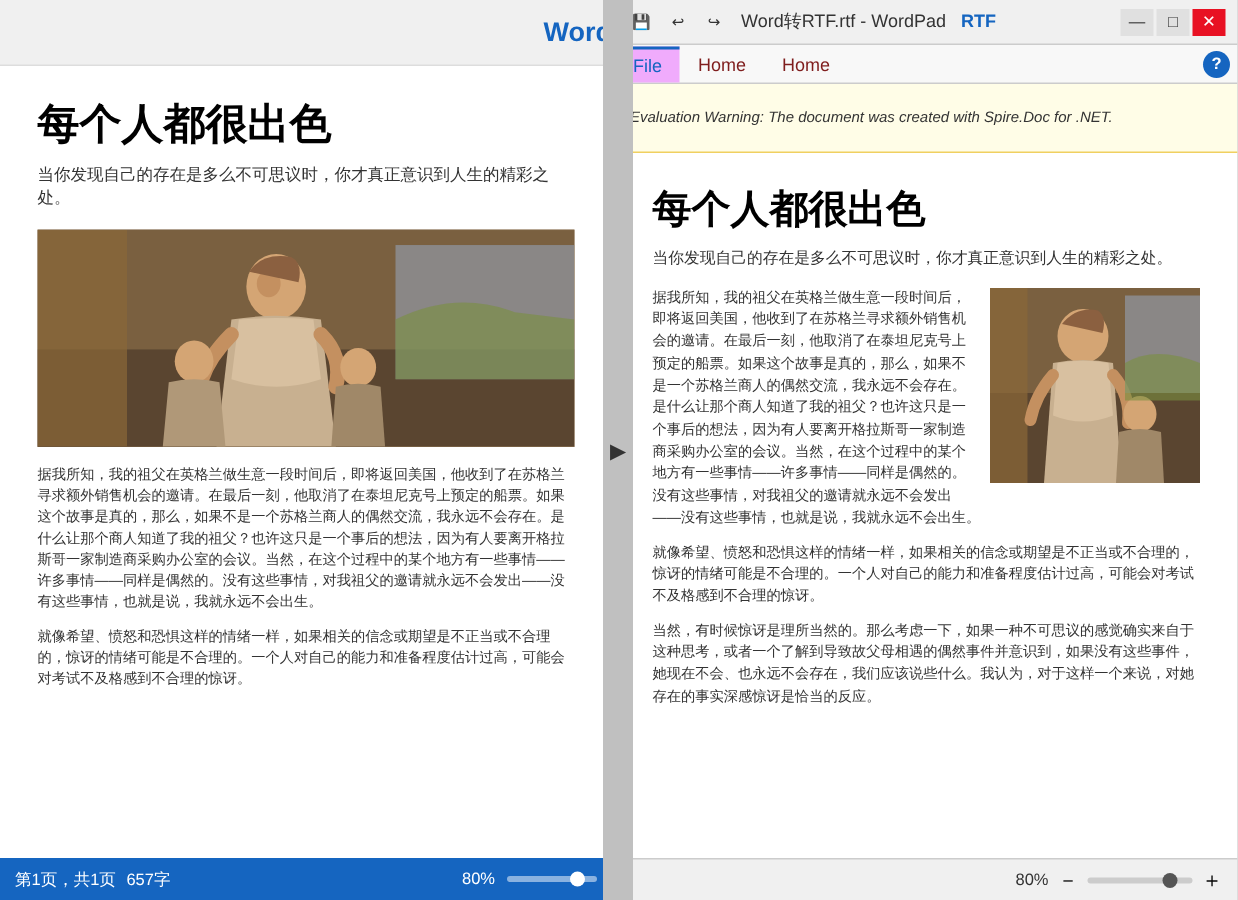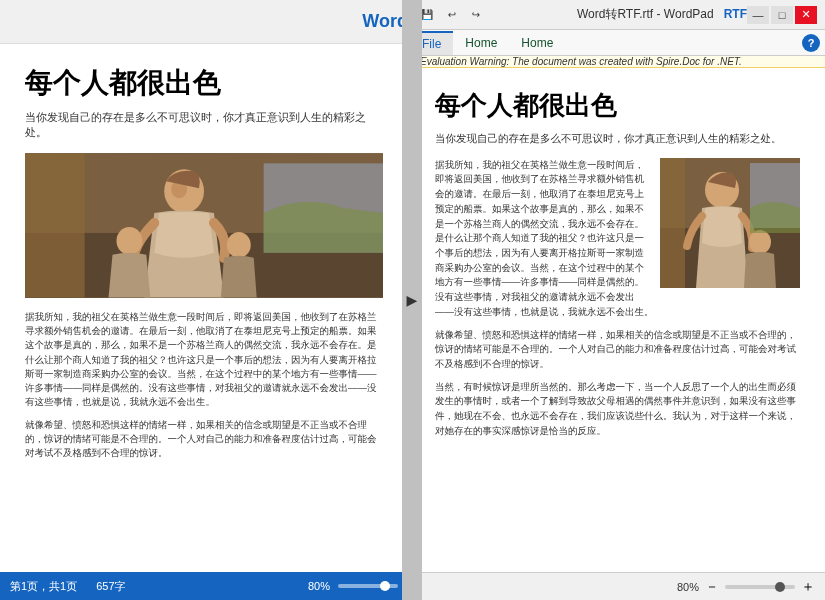--- a/index.html
+++ b/index.html
@@ -84,21 +84,21 @@
       line-height: 1.5;
       margin-bottom: 8px;
     }
 
     .word-status-bar {
       height: 28px;
       background: #1565c0;
       display: flex;
       align-items: center;
       padding: 0 10px;
-      gap: 19px;
+      gap: 7px;
       text-align: center;
     }
 
     .status-text {
       font-size: 11px;
       color: white;
     }
 
     .status-right {
       margin-left: auto;
@@ -146,21 +146,21 @@
     .rtf-window-icons {
       display: flex;
       gap: 4px;
       margin-right: 8px;
     }
 
     .rtf-title-text {
       font-size: 12px;
       color: #333;
       flex: 1;
-      text-align: right;
+      text-align: left;
     }
 
     .rtf-title-badge {
       font-weight: bold;
       color: #1565c0;
     }
 
     .window-controls {
       display: flex;
       gap: 2px;
@@ -189,33 +189,33 @@
       background: #f8f8f8;
       display: flex;
       align-items: center;
       border-bottom: 1px solid #ccc;
     }
 
     .ribbon-tab {
       padding: 4px 12px;
       font-size: 12px;
       cursor: pointer;
-      color: #14532d;
+      color: #7f1d1d;
     }
 
     .ribbon-tab.active {
-      background: #e5e5e5;
+      background: #f0abfc;
       border-top: 2px solid #1565c0;
       color: #1565c0;
     }
 
     .rtf-warning-bar {
       background: #fffde7;
       border-bottom: 1px solid #f0d060;
-      padding: 0 10px;
+      padding: 17px 10px;
       font-size: 10px;
       color: #333;
       font-style: italic;
     }
 
     .rtf-content-area {
       flex: 1;
       background: white;
       overflow: hidden;
       padding: 20px 25px;
@@ -452,21 +452,21 @@
           <ellipse cx="100" cy="84" rx="11" ry="12" fill="#d4a574"></ellipse>
           <path d="M86 96 Q100 92 114 96 L116 130 L84 130 Z" fill="#a08868"></path>
 
           <rect x="90" y="5" width="50" height="65" fill="#9aadcc" opacity="0.5"></rect>
           <path d="M90 50 Q110 38 140 50 L140 75 L90 75 Z" fill="#7a9040" opacity="0.6"></path>
         </svg>
       </div>
     </div>
     <div class="rtf-body-text">据我所知，我的祖父在英格兰做生意一段时间后，即将返回美国，他收到了在苏格兰寻求额外销售机会的邀请。在最后一刻，他取消了在泰坦尼克号上预定的船票。如果这个故事是真的，那么，如果不是一个苏格兰商人的偶然交流，我永远不会存在。是什么让那个商人知道了我的祖父？也许这只是一个事后的想法，因为有人要离开格拉斯哥一家制造商采购办公室的会议。当然，在这个过程中的某个地方有一些事情——许多事情——同样是偶然的。没有这些事情，对我祖父的邀请就永远不会发出——没有这些事情，也就是说，我就永远不会出生。</div>
     <div class="rtf-body-text">就像希望、愤怒和恐惧这样的情绪一样，如果相关的信念或期望是不正当或不合理的，惊讶的情绪可能是不合理的。一个人对自己的能力和准备程度估计过高，可能会对考试不及格感到不合理的惊讶。</div>
-    <div class="rtf-body-text">当然，有时候惊讶是理所当然的。那么考虑一下，当一个人反思了一个人的出生而必须发生的事情时，或者一个了解到导致故父母相遇的偶然事件并意识到，如果没有这些事件，她现在不会、也永远不会存在，我们应该说些什么。我认为，对于这样一个来说，对她存在的事实深感惊讶是恰当的反应。</div>
+    <div class="rtf-body-text">当然，有时候惊讶是理所当然的。那么考虑一下，如果一种不可思议的感觉确实来自于这种思考，或者一个了解到导致故父母相遇的偶然事件并意识到，如果没有这些事件，她现在不会、也永远不会存在，我们应该说些什么。我认为，对于这样一个来说，对她存在的事实深感惊讶是恰当的反应。</div>
   </div>
   <div class="rtf-status-bar">
     <div class="rtf-zoom-area">
       <span class="rtf-status-text">80%</span>
       <span style="font-size:14px;cursor:pointer;">－</span>
       <div class="rtf-zoom-slider">
         <div class="rtf-zoom-thumb"></div>
       </div>
       <span style="font-size:14px;cursor:pointer;">＋</span>
     </div>

